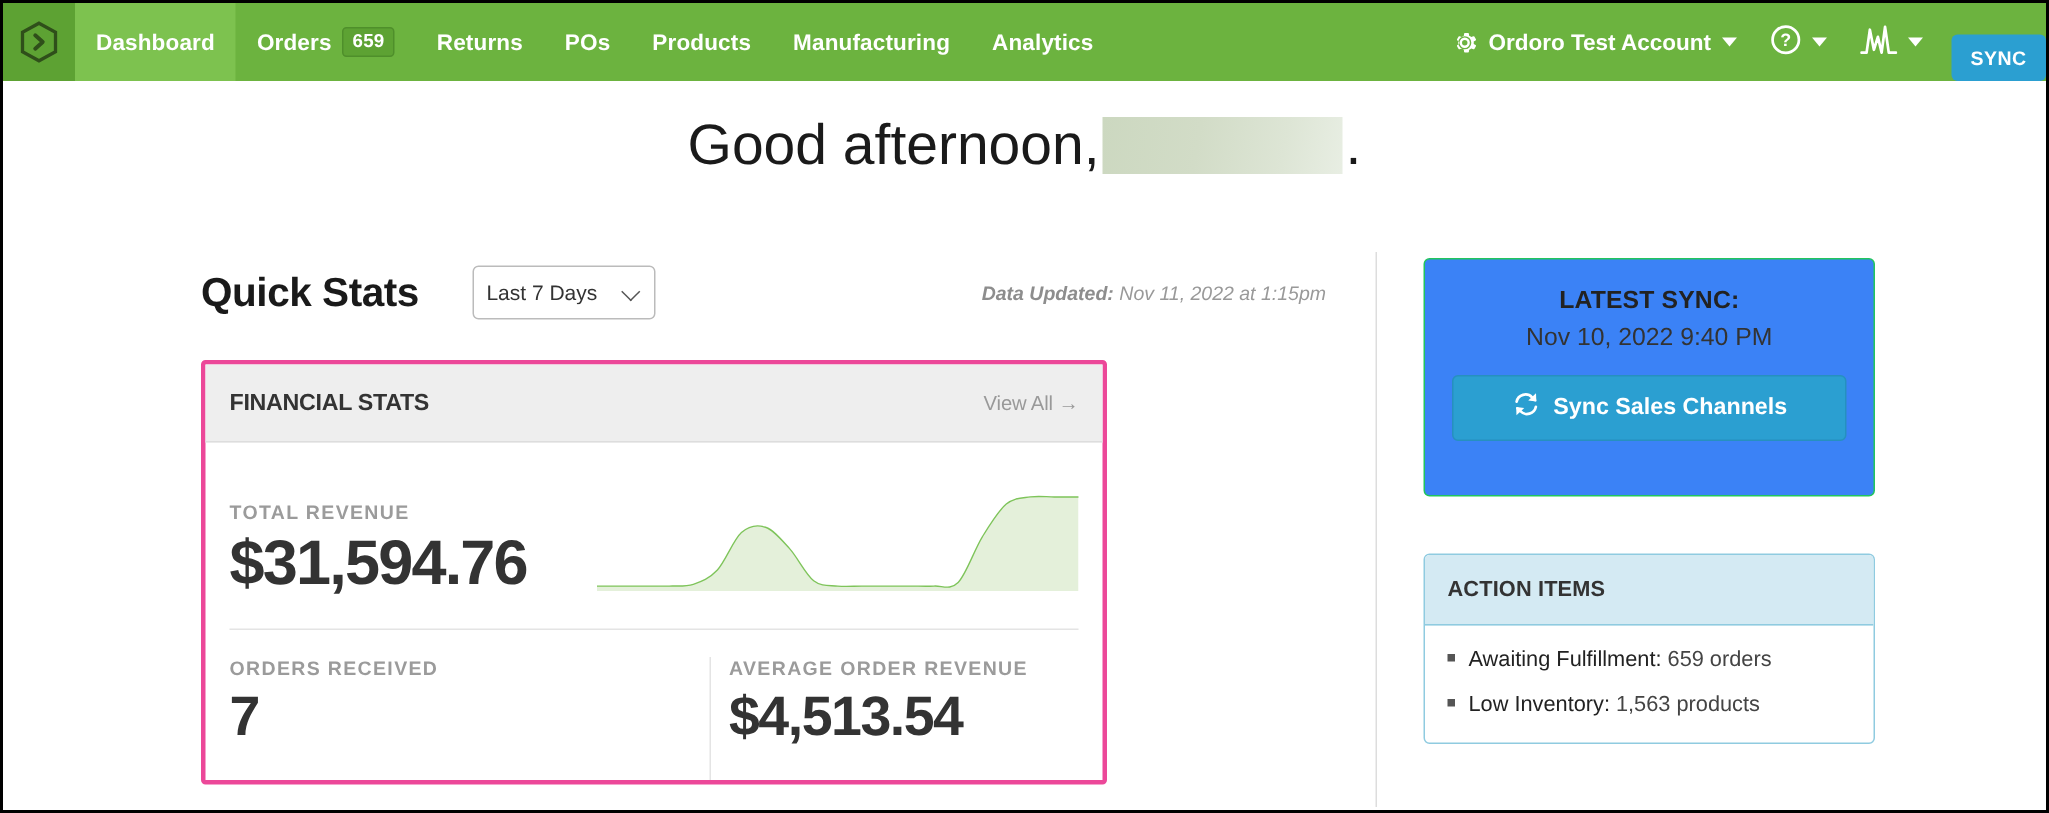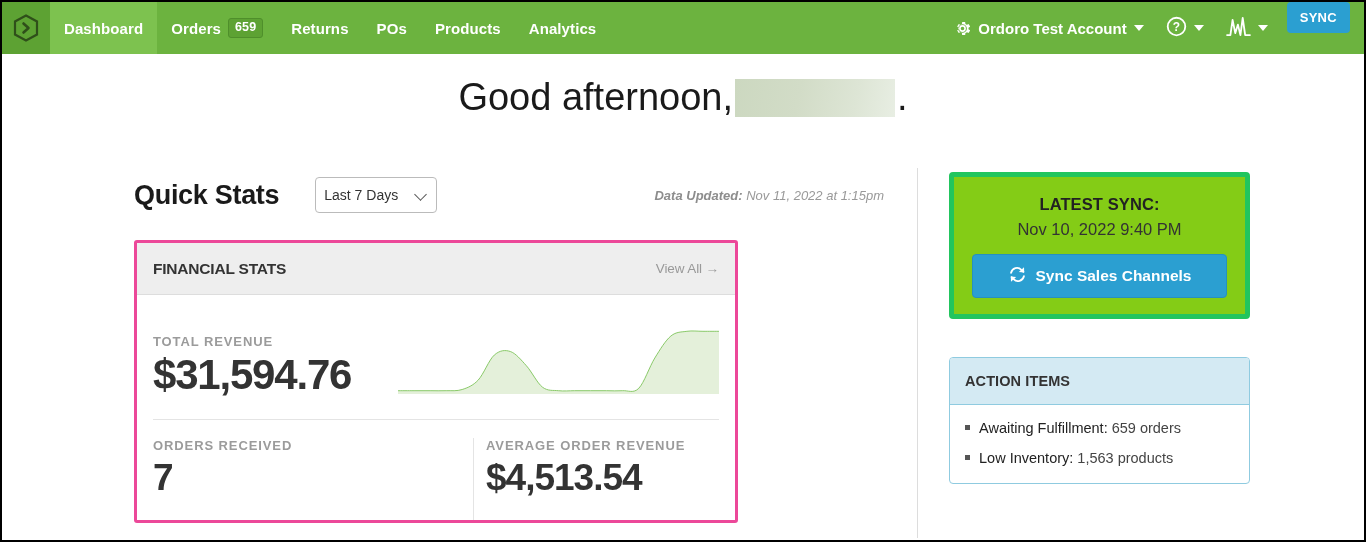--- a/index.html
+++ b/index.html
@@ -51,23 +51,22 @@
     border: 1px solid #4f8f2b;
     border-radius: 3px;
     padding: 1px 6px 2px 6px;
     font-size: 12.5px;
     font-weight: bold;
     color: #ffffff;
     line-height: 1.25;
   }
   .nav-right {
     margin-left: auto;
-    display: flex; align-items: flex-start;
+    display: flex; align-items: flex-end;
     height: 52px;
-    padding-right: 14px;
     gap: 0px;
   }
   .nav-right-item {
     display: flex; align-items: center;
     height: 52px;
     padding: 0 11px;
     color: #ffffff;
     font-size: 15px;
     font-weight: bold;
     cursor: pointer;
@@ -209,24 +208,24 @@
 
   
   .col-divider {
     position: absolute; left: 915px; top: 166px;
     width: 1px; height: 370px;
     background: #dddddd;
   }
   .sidebar { position: absolute; left: 947px; top: 170px; width: 301px; }
 
   .sync-card {
-    border: 5px solid #22c55e;
+    border: 1px solid #22c55e;
     border-radius: 4px;
-    background: #84cc16;
-    padding: 18px 18px 16px 18px;
+    background: #3b82f6;
+    padding: 18px 18px 36px 18px;
     text-align: center;
   }
   .sync-card-title {
     font-size: 16.5px; font-weight: bold; color: #222222;
     letter-spacing: 0.1px;
   }
   .sync-card-date {
     font-size: 16.5px; color: #333333; margin-top: 6px;
   }
   .sync-channels-btn {
@@ -303,20 +302,23 @@
         <span class="nav-badge">659</span>
       </div>
       <div class="nav-item">
         <span>Returns</span>
       </div>
       <div class="nav-item">
         <span>POs</span>
       </div>
       <div class="nav-item">
         <span>Products</span>
+      </div>
+      <div class="nav-item">
+        <span>Manufacturing</span>
       </div>
       <div class="nav-item">
         <span>Analytics</span>
       </div>
     </div>
 
     <div class="nav-right">
 
       <div class="nav-right-item">
         <span class="gear-icon">

